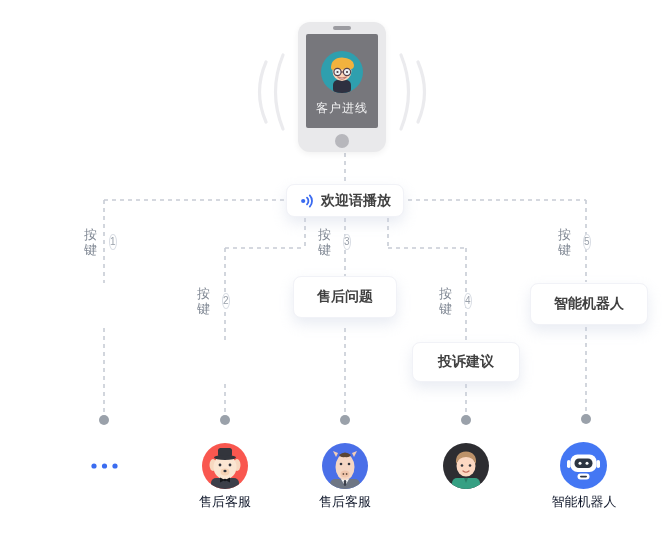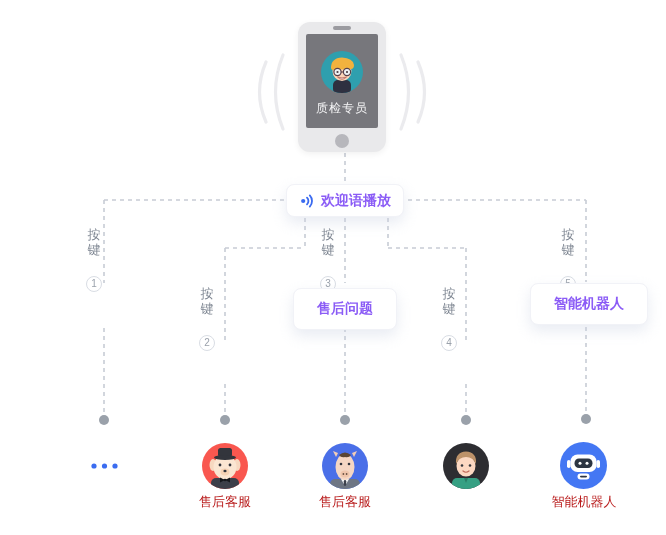--- a/index.html
+++ b/index.html
@@ -17,43 +17,43 @@
   .phone-notch{position:absolute;left:333px;top:26px;width:18px;height:4px;border-radius:2px;background:#9b9ba0;}
   .phone-screen{position:absolute;left:306px;top:34px;width:72px;height:94px;background:#77777c;border-radius:2px;}
   .phone-home{position:absolute;left:335px;top:134px;width:14px;height:14px;border-radius:50%;background:#b7b7bc;}
   .caller-avatar{position:absolute;left:321px;top:51px;}
   .phone-label{position:absolute;left:306px;top:100px;width:72px;text-align:center;
     color:#f4f4f5;font-size:12px;letter-spacing:1px;}
 
   
   .node{position:absolute;background:#fff;border:1px solid #f1f2f7;border-radius:8px;
     box-shadow:0 6px 14px rgba(206,212,228,.45);display:flex;align-items:center;justify-content:center;
-    font-size:14px;font-weight:600;color:#8b5cf6;}
+    font-size:14px;font-weight:600;color:#404040;}
   .welcome{left:286px;top:184px;width:118px;height:33px;gap:6px;font-size:14px;}
 
   .n1{left:50px; top:284px;width:106px;height:42px;}
   .n2{left:170px;top:342px;width:110px;height:40px;}
-  .n3{left:293px;top:288px;width:104px;height:42px;}
+  .n3{left:293px;top:276px;width:104px;height:42px;}
   .n4{left:412px;top:342px;width:108px;height:40px;}
   .n5{left:530px;top:283px;width:118px;height:42px;}
 
   
-  .key-group{position:absolute;width:20px;display:flex;flex-direction:column;align-items:center;gap:19px;}
+  .key-group{position:absolute;width:20px;display:flex;flex-direction:row;align-items:center;gap:12px;}
   .key-label{width:14px;font-size:13px;line-height:15px;color:#7e8692;word-break:break-all;text-align:center;}
   .key-num{width:16px;height:16px;border-radius:50%;border:1px solid #d9dde4;background:#fff;
     color:#9aa1ab;font-size:10px;line-height:1;display:flex;align-items:center;justify-content:center;}
   .k1{left:84px; top:227px;}
   .k2{left:197px;top:286px;}
   .k3{left:318px;top:227px;}
   .k4{left:439px;top:286px;}
   .k5{left:558px;top:227px;}
 
   
   .agent{position:absolute;}
-  .agent-label{position:absolute;top:493px;width:96px;text-align:center;font-size:13px;color:#b91c1c;}
+  .agent-label{position:absolute;top:493px;width:96px;text-align:center;font-size:13px;color:#0f172a;}
 </style>
 </head>
 <body>
 
 <div class="stage">
 
   <svg class="layer" width="666" height="535">
 
     <g stroke="#ebebee" stroke-width="3.2" fill="none" stroke-linecap="round">
       <path d="M283 55 Q268 92 283 129"></path>
@@ -107,21 +107,21 @@
       <ellipse cx="21" cy="20" rx="9.5" ry="10" fill="#fcd4b8"></ellipse>
       <path d="M10 17 Q10 7 21 6.5 Q32 7 33 14 Q33 18 30 18 L12 19 Q10 19 10 17 Z" fill="#f2b23e"></path>
       <circle cx="16.5" cy="21" r="3.6" fill="#eef2f4" stroke="#57404a" stroke-width="1.2"></circle>
       <circle cx="26" cy="21" r="3.6" fill="#eef2f4" stroke="#57404a" stroke-width="1.2"></circle>
       <line x1="20" y1="21" x2="22.5" y2="21" stroke="#57404a" stroke-width="1.2"></line>
       <circle cx="16.5" cy="21" r="1.1" fill="#4a3a40"></circle>
       <circle cx="26" cy="21" r="1.1" fill="#4a3a40"></circle>
       <path d="M16.5 26 Q21 30.5 25.5 26 Q21 28 16.5 26 Z" fill="#fff" stroke="#b05a50" stroke-width="0.8"></path>
     </g>
   </svg>
-  <div class="phone-label">质检专员</div>
+  <div class="phone-label">客户进线</div>
 
   <div class="node welcome">
     <svg width="16" height="16" viewBox="0 0 16 16">
       <circle cx="4.2" cy="8" r="2.1" fill="#3a6af0"></circle>
       <path d="M8 4.6 A4.8 4.8 0 0 1 8 11.4" stroke="#3a6af0" stroke-width="1.8" fill="none" stroke-linecap="round"></path>
       <path d="M10.8 2.4 A8.2 8.2 0 0 1 10.8 13.6" stroke="#3a6af0" stroke-width="1.8" fill="none" stroke-linecap="round"></path>
     </svg>
     <span>欢迎语播放</span>
   </div>
 
@@ -140,20 +140,21 @@
   <div class="key-group k4">
     <div class="key-label">按键</div>
     <div class="key-num">4</div>
   </div>
   <div class="key-group k5">
     <div class="key-label">按键</div>
     <div class="key-num">5</div>
   </div>
 
   <div class="node n3">售后问题</div>
+  <div class="node n4">投诉建议</div>
   <div class="node n5">智能机器人</div>
 
   <svg class="agent" style="left:89px;top:461px;" width="32" height="10">
     <circle cx="5" cy="5" r="2.6" fill="#3b6cf0"></circle>
     <circle cx="15.5" cy="5" r="2.6" fill="#3b6cf0"></circle>
     <circle cx="26" cy="5" r="2.6" fill="#3b6cf0"></circle>
   </svg>
 
   <svg class="agent" style="left:202px;top:443px;" width="46" height="46" viewBox="0 0 46 46">
     <defs>

